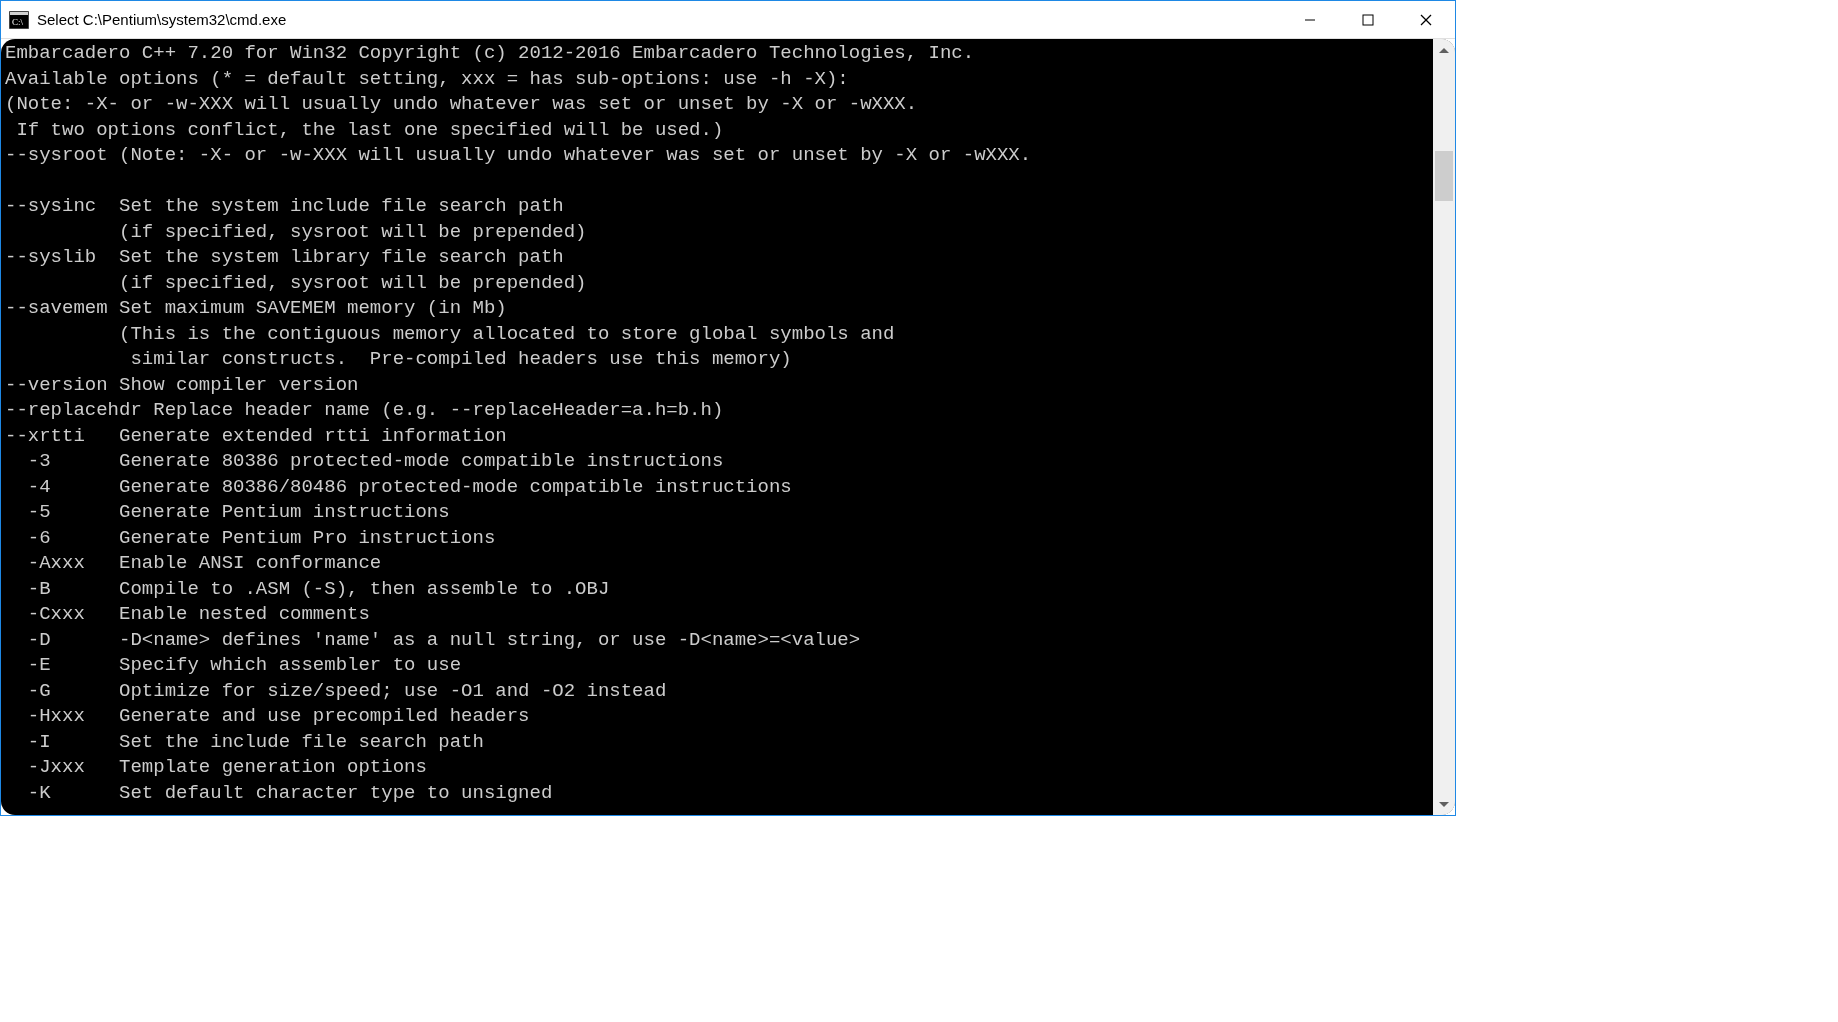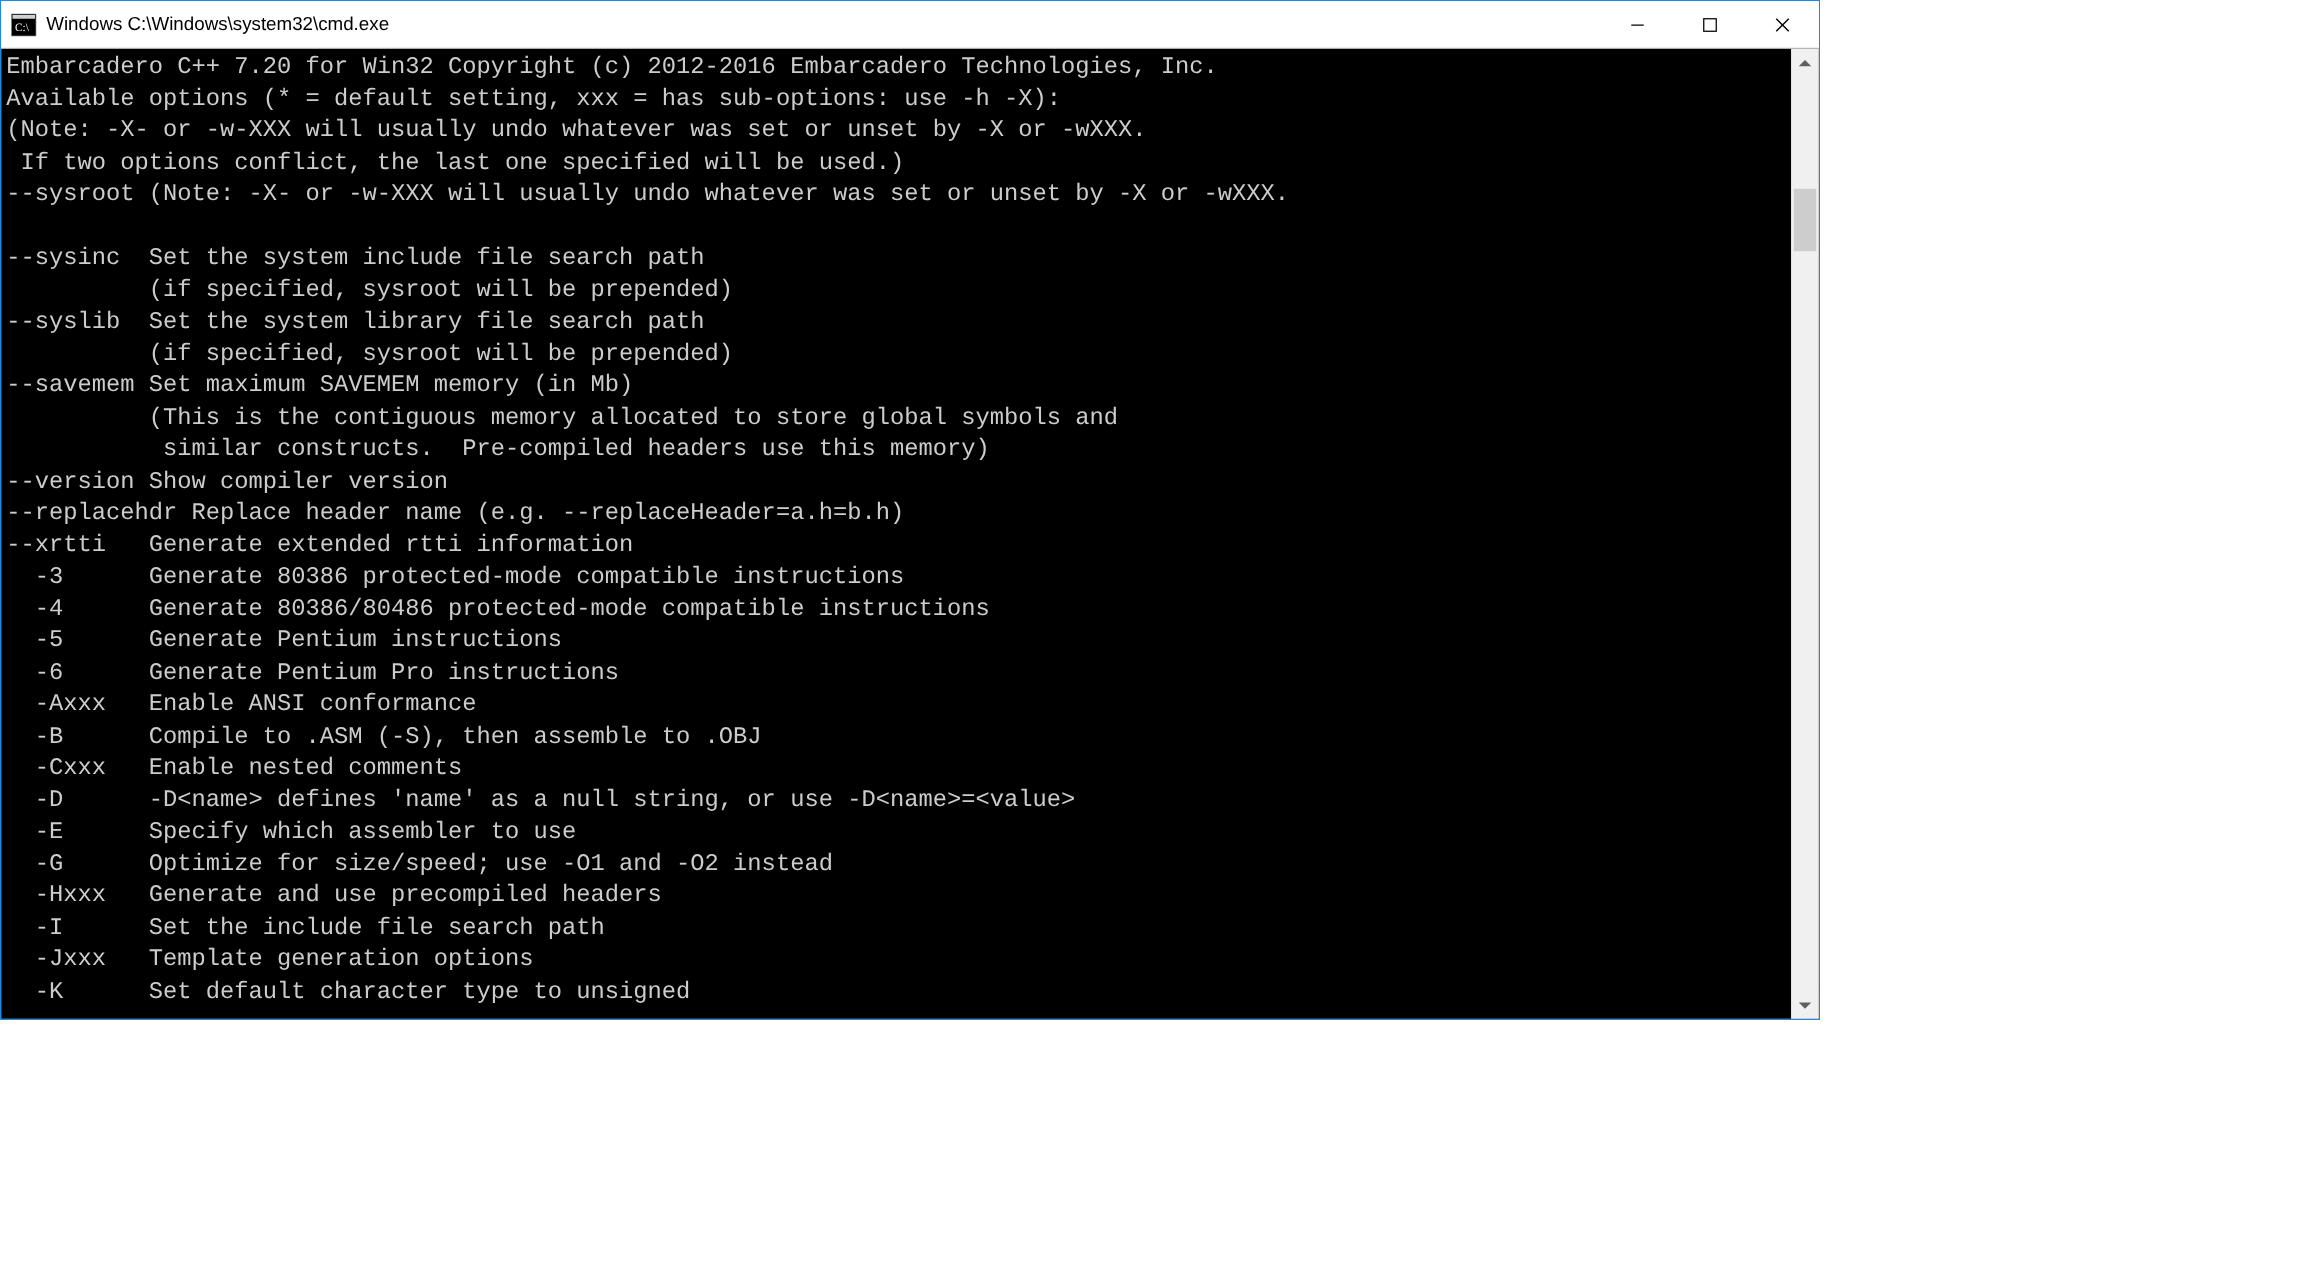--- a/index.html
+++ b/index.html
@@ -48,20 +48,21 @@
       align-items: center;
       justify-content: center;
       cursor: pointer;
     }
     .win-btn svg { display: block; }
     .console-area {
       flex: 1;
       display: flex;
       background: #000;
       overflow: hidden;
+      border-radius: 14px;
     }
     .console-text {
       flex: 1;
       font-family: Consolas, "Courier New", monospace;
       font-size: 19px;
       line-height: 25.5px;
       color: #cccccc;
       white-space: pre;
       padding-left: 4px;
       padding-top: 2px;
@@ -108,21 +109,21 @@
 
 <div class="window">
   <div class="titlebar">
     <span class="titlebar-icon">
       <svg width="20" height="18" viewBox="0 0 20 18">
         <rect x="0" y="0" width="20" height="18" fill="#000" stroke="#888" stroke-width="1"></rect>
         <rect x="1" y="1" width="18" height="3" fill="#d0d0d0"></rect>
         <text x="3" y="14" font-family="Consolas" font-size="9" fill="#fff">C:\</text>
       </svg>
     </span>
-    <span class="titlebar-title">Windows C:\Windows\system32\cmd.exe</span>
+    <span class="titlebar-title">Select C:\Pentium\system32\cmd.exe</span>
     <div class="win-controls">
       <div class="win-btn">
         <svg width="12" height="12" viewBox="0 0 12 12">
             <line x1="1" y1="6" x2="11" y2="6" stroke="#000" stroke-width="1"></line>
           </svg>
       </div>
       <div class="win-btn">
         <svg width="12" height="12" viewBox="0 0 12 12">
             <rect x="1" y="1" width="10" height="10" fill="none" stroke="#000" stroke-width="1"></rect>
           </svg>

